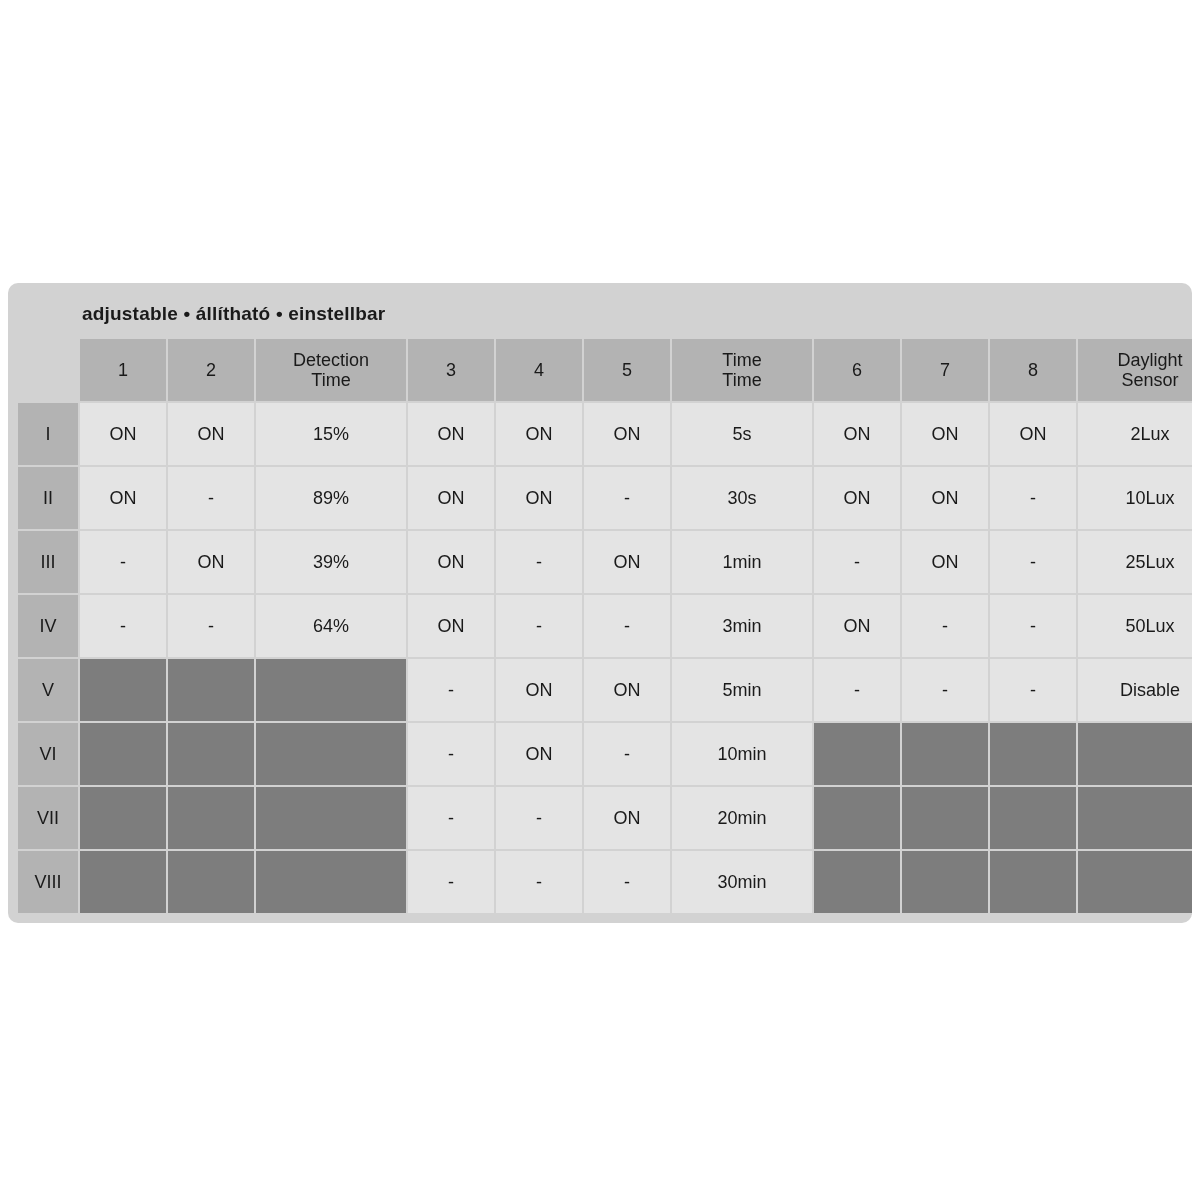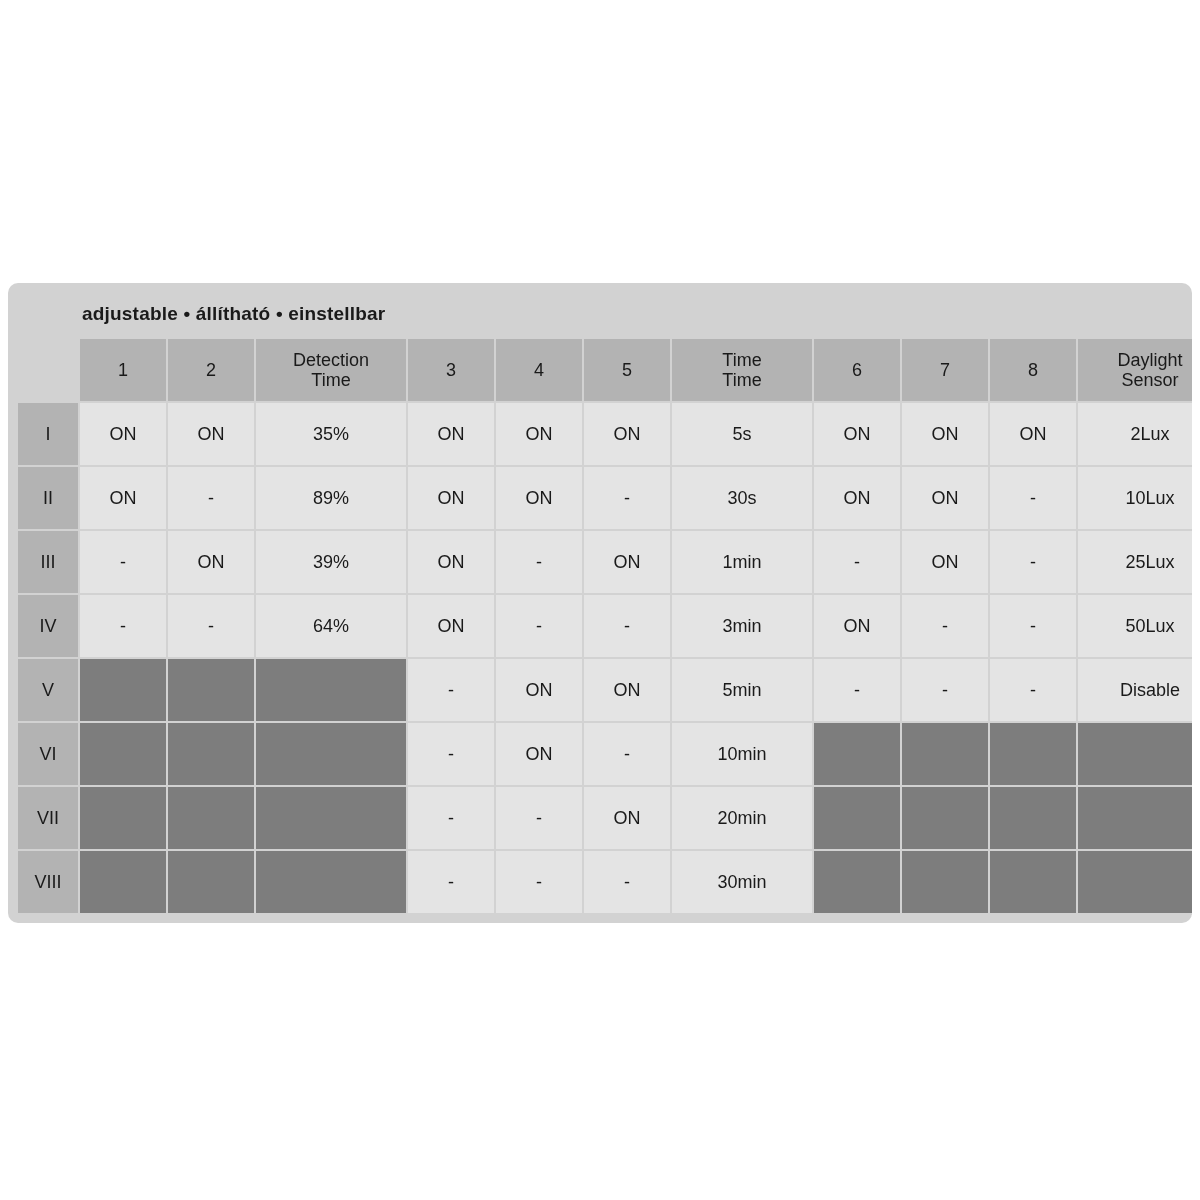--- a/index.html
+++ b/index.html
@@ -158,21 +158,21 @@
             <span class="two-line">Daylight</span>
             <span class="two-line">Sensor</span>
           </th>
         </tr>
       </thead>
       <tbody>
           <tr>
             <td class="rowlabel">I</td>
             <td class="cell">ON</td>
             <td class="cell">ON</td>
-            <td class="cell">35%</td>
+            <td class="cell">15%</td>
             <td class="cell">ON</td>
             <td class="cell">ON</td>
             <td class="cell">ON</td>
             <td class="cell">5s</td>
             <td class="cell">ON</td>
             <td class="cell">ON</td>
             <td class="cell">ON</td>
             <td class="cell">2Lux</td>
           </tr>
           <tr>

